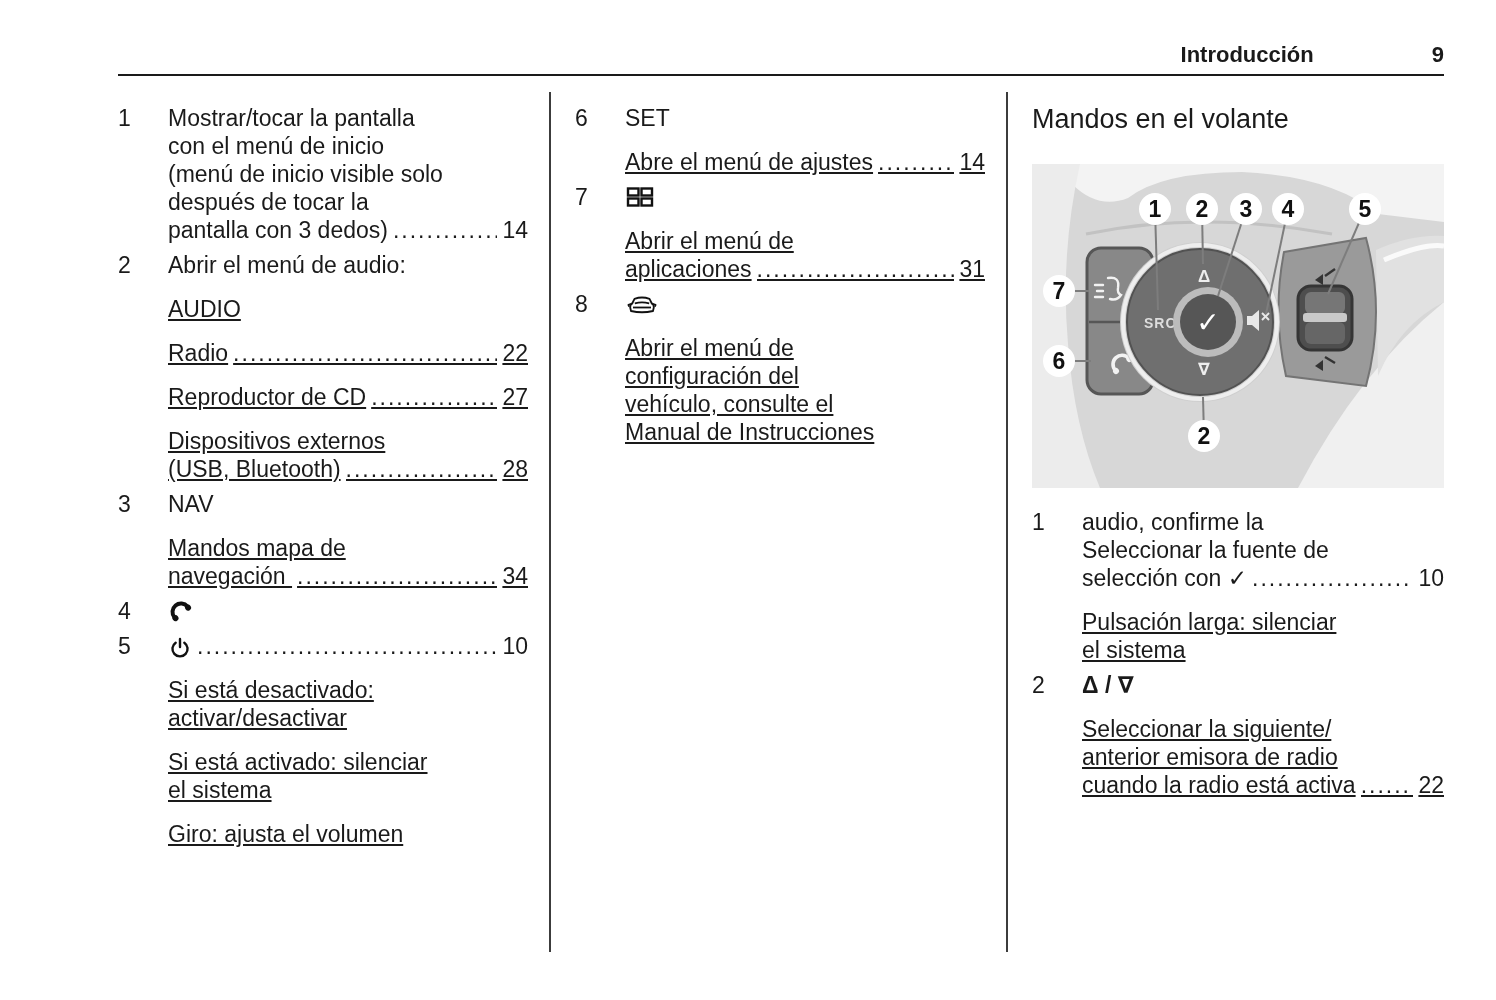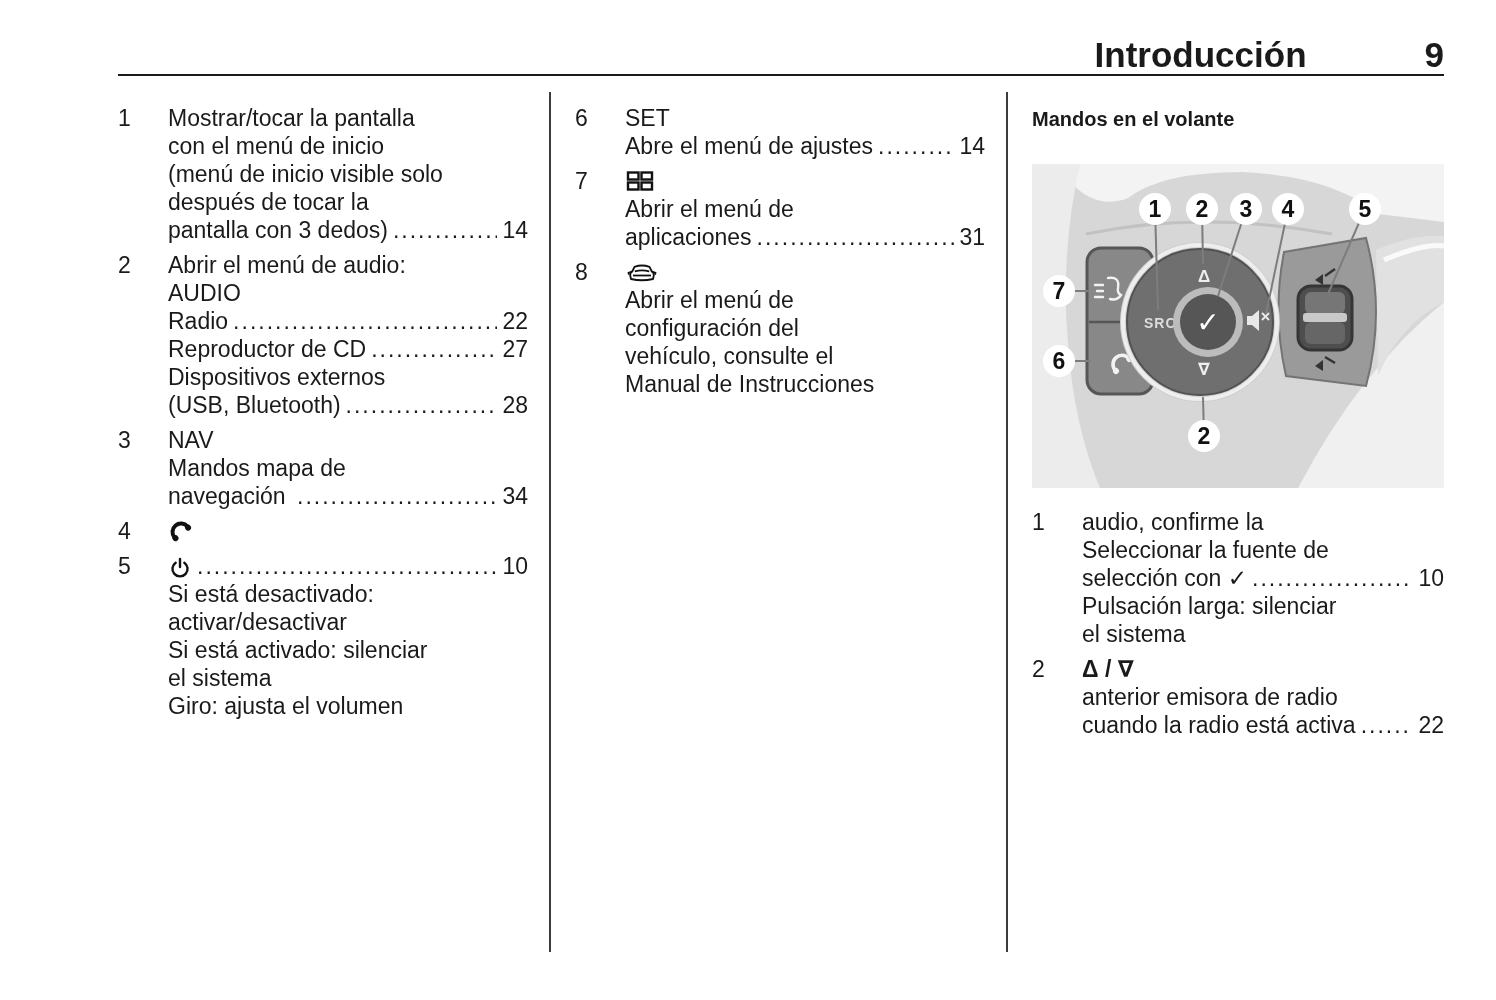--- a/index.html
+++ b/index.html
@@ -5,37 +5,37 @@
   html,body{margin:0;padding:0;}
   body{
     width:1496px;height:1000px;position:relative;overflow:hidden;
     background:#ffffff;color:#1a1a1a;
     font-family:"Liberation Sans","DejaVu Sans",sans-serif;
     font-size:23px;line-height:28px;
   }
   .hdr{
     position:absolute;top:38px;left:118px;width:1326px;
     display:flex;justify-content:flex-end;align-items:baseline;
-    font-weight:bold;font-size:35px;line-height:34px;
+    font-weight:bold;font-size:22px;line-height:34px;
   }
   .hdr .pgnum{margin-left:118px;}
   .rule{position:absolute;top:74px;left:118px;width:1326px;height:2px;background:#1a1a1a;}
   .vdiv{position:absolute;top:92px;width:2px;height:860px;background:#3c3c3c;}
   #vdiv1{left:549px;}
   #vdiv2{left:1006px;}
   .col{position:absolute;top:104px;}
   #col1{left:118px;width:410px;}
   #col2{left:575px;width:410px;}
   #col3{left:1032px;width:412px;}
-  .section-heading{font-weight:bold;font-size:20px;line-height:30px;margin:0 0 30px 0;}
+  .section-heading{font-weight:normal;font-size:27px;line-height:30px;margin:0 0 30px 0;}
   .item{display:flex;}
   .item + .item{margin-top:7px;}
   .num{width:50px;flex:none;}
   .content{flex:1;min-width:0;}
-  .block + .block{}
+  .block + .block{margin-top:16px;text-decoration:underline;}
   .line{min-height:28px;}
   .line.toc{display:flex;align-items:baseline;}
   .line .label{white-space:pre;}
   .line.b{font-weight:bold;}
   .dots{flex:1 1 auto;overflow:hidden;white-space:nowrap;margin:0 5px;letter-spacing:2px;min-width:10px;}
   .dots::before{content:"....................................................................................................";}
   .page{flex:none;}
   .icon{display:inline-block;}
   .icon svg{vertical-align:-5px;}
   .line.toc .icon svg{vertical-align:-6px;}
@@ -335,20 +335,21 @@
           </div>
         </div>
       </div>
       <div class="item">
         <div class="num">2</div>
         <div class="content">
           <div class="block">
             <div class="line b"><span class="label">Δ / ∇</span></div>
           </div>
           <div class="block">
+            <div class="line"><span class="label">Seleccionar la siguiente/</span></div>
             <div class="line"><span class="label">anterior emisora de radio</span></div>
             <div class="line toc">
               <span class="label">cuando la radio está activa</span>
               <span class="dots"></span>
               <span class="page">22</span>
             </div>
           </div>
         </div>
       </div>
     </div>

